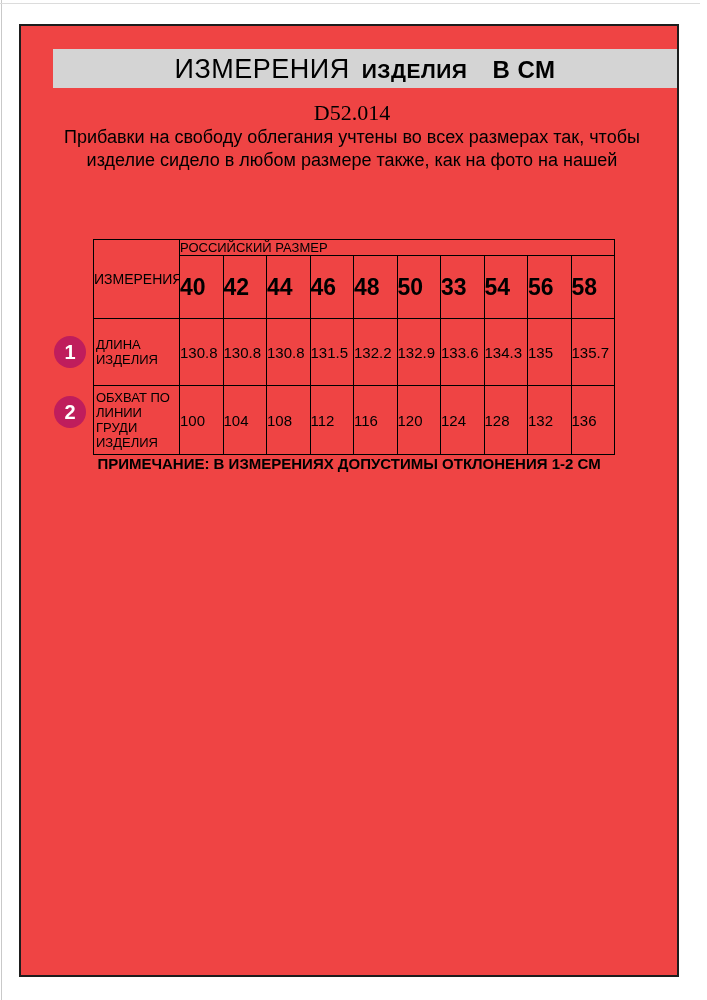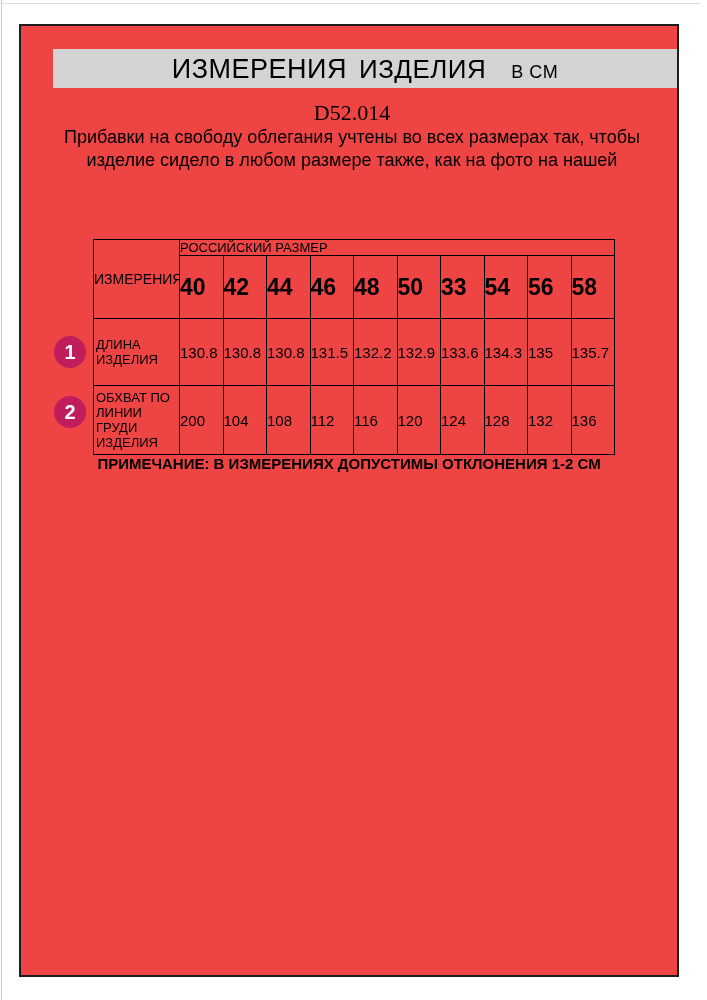--- a/index.html
+++ b/index.html
@@ -16,22 +16,22 @@
     border:2px solid #1d1d1d;box-sizing:border-box;background:#ef4444;
   }
 
   .title-band{
     position:absolute;left:18px;top:23px;width:624px;height:39px;background:#d4d4d4;
     display:flex;align-items:baseline;justify-content:center;
     transform:translateX(14px);
   }
   .title-band .inner{display:flex;align-items:baseline;margin-top:5px;}
   .t-word1{font-size:27px;font-weight:400;letter-spacing:0.5px;}
-  .t-word2{font-size:26px;font-weight:400;margin-left:12px;letter-spacing:0.5px;}
-  .t-suffix{font-size:18px;font-weight:400;margin-left:25px;letter-spacing:0.5px;}
+  .t-word2{font-size:21px;font-weight:700;margin-left:12px;letter-spacing:0.5px;}
+  .t-suffix{font-size:24px;font-weight:700;margin-left:25px;letter-spacing:0.5px;}
 
   .product-code{
     position:absolute;left:0;width:100%;top:75px;text-align:center;
     font-size:22px;line-height:24px;transform:translateX(3px);font-family:Liberation Serif, serif;
   }
   .description{
     position:absolute;left:20px;right:20px;top:100px;text-align:center;
     font-size:18px;line-height:23px;transform:translateX(3px);
   }
 
@@ -129,21 +129,21 @@
         <td class="val">131.5</td>
         <td class="val">132.2</td>
         <td class="val">132.9</td>
         <td class="val">133.6</td>
         <td class="val">134.3</td>
         <td class="val">135</td>
         <td class="val">135.7</td>
       </tr>
       <tr class="r-data r2">
         <td class="rowlabel">ОБХВАТ ПО ЛИНИИ ГРУДИ ИЗДЕЛИЯ</td>
-        <td class="val">200</td>
+        <td class="val">100</td>
         <td class="val">104</td>
         <td class="val">108</td>
         <td class="val">112</td>
         <td class="val">116</td>
         <td class="val">120</td>
         <td class="val">124</td>
         <td class="val">128</td>
         <td class="val">132</td>
         <td class="val">136</td>
       </tr>

